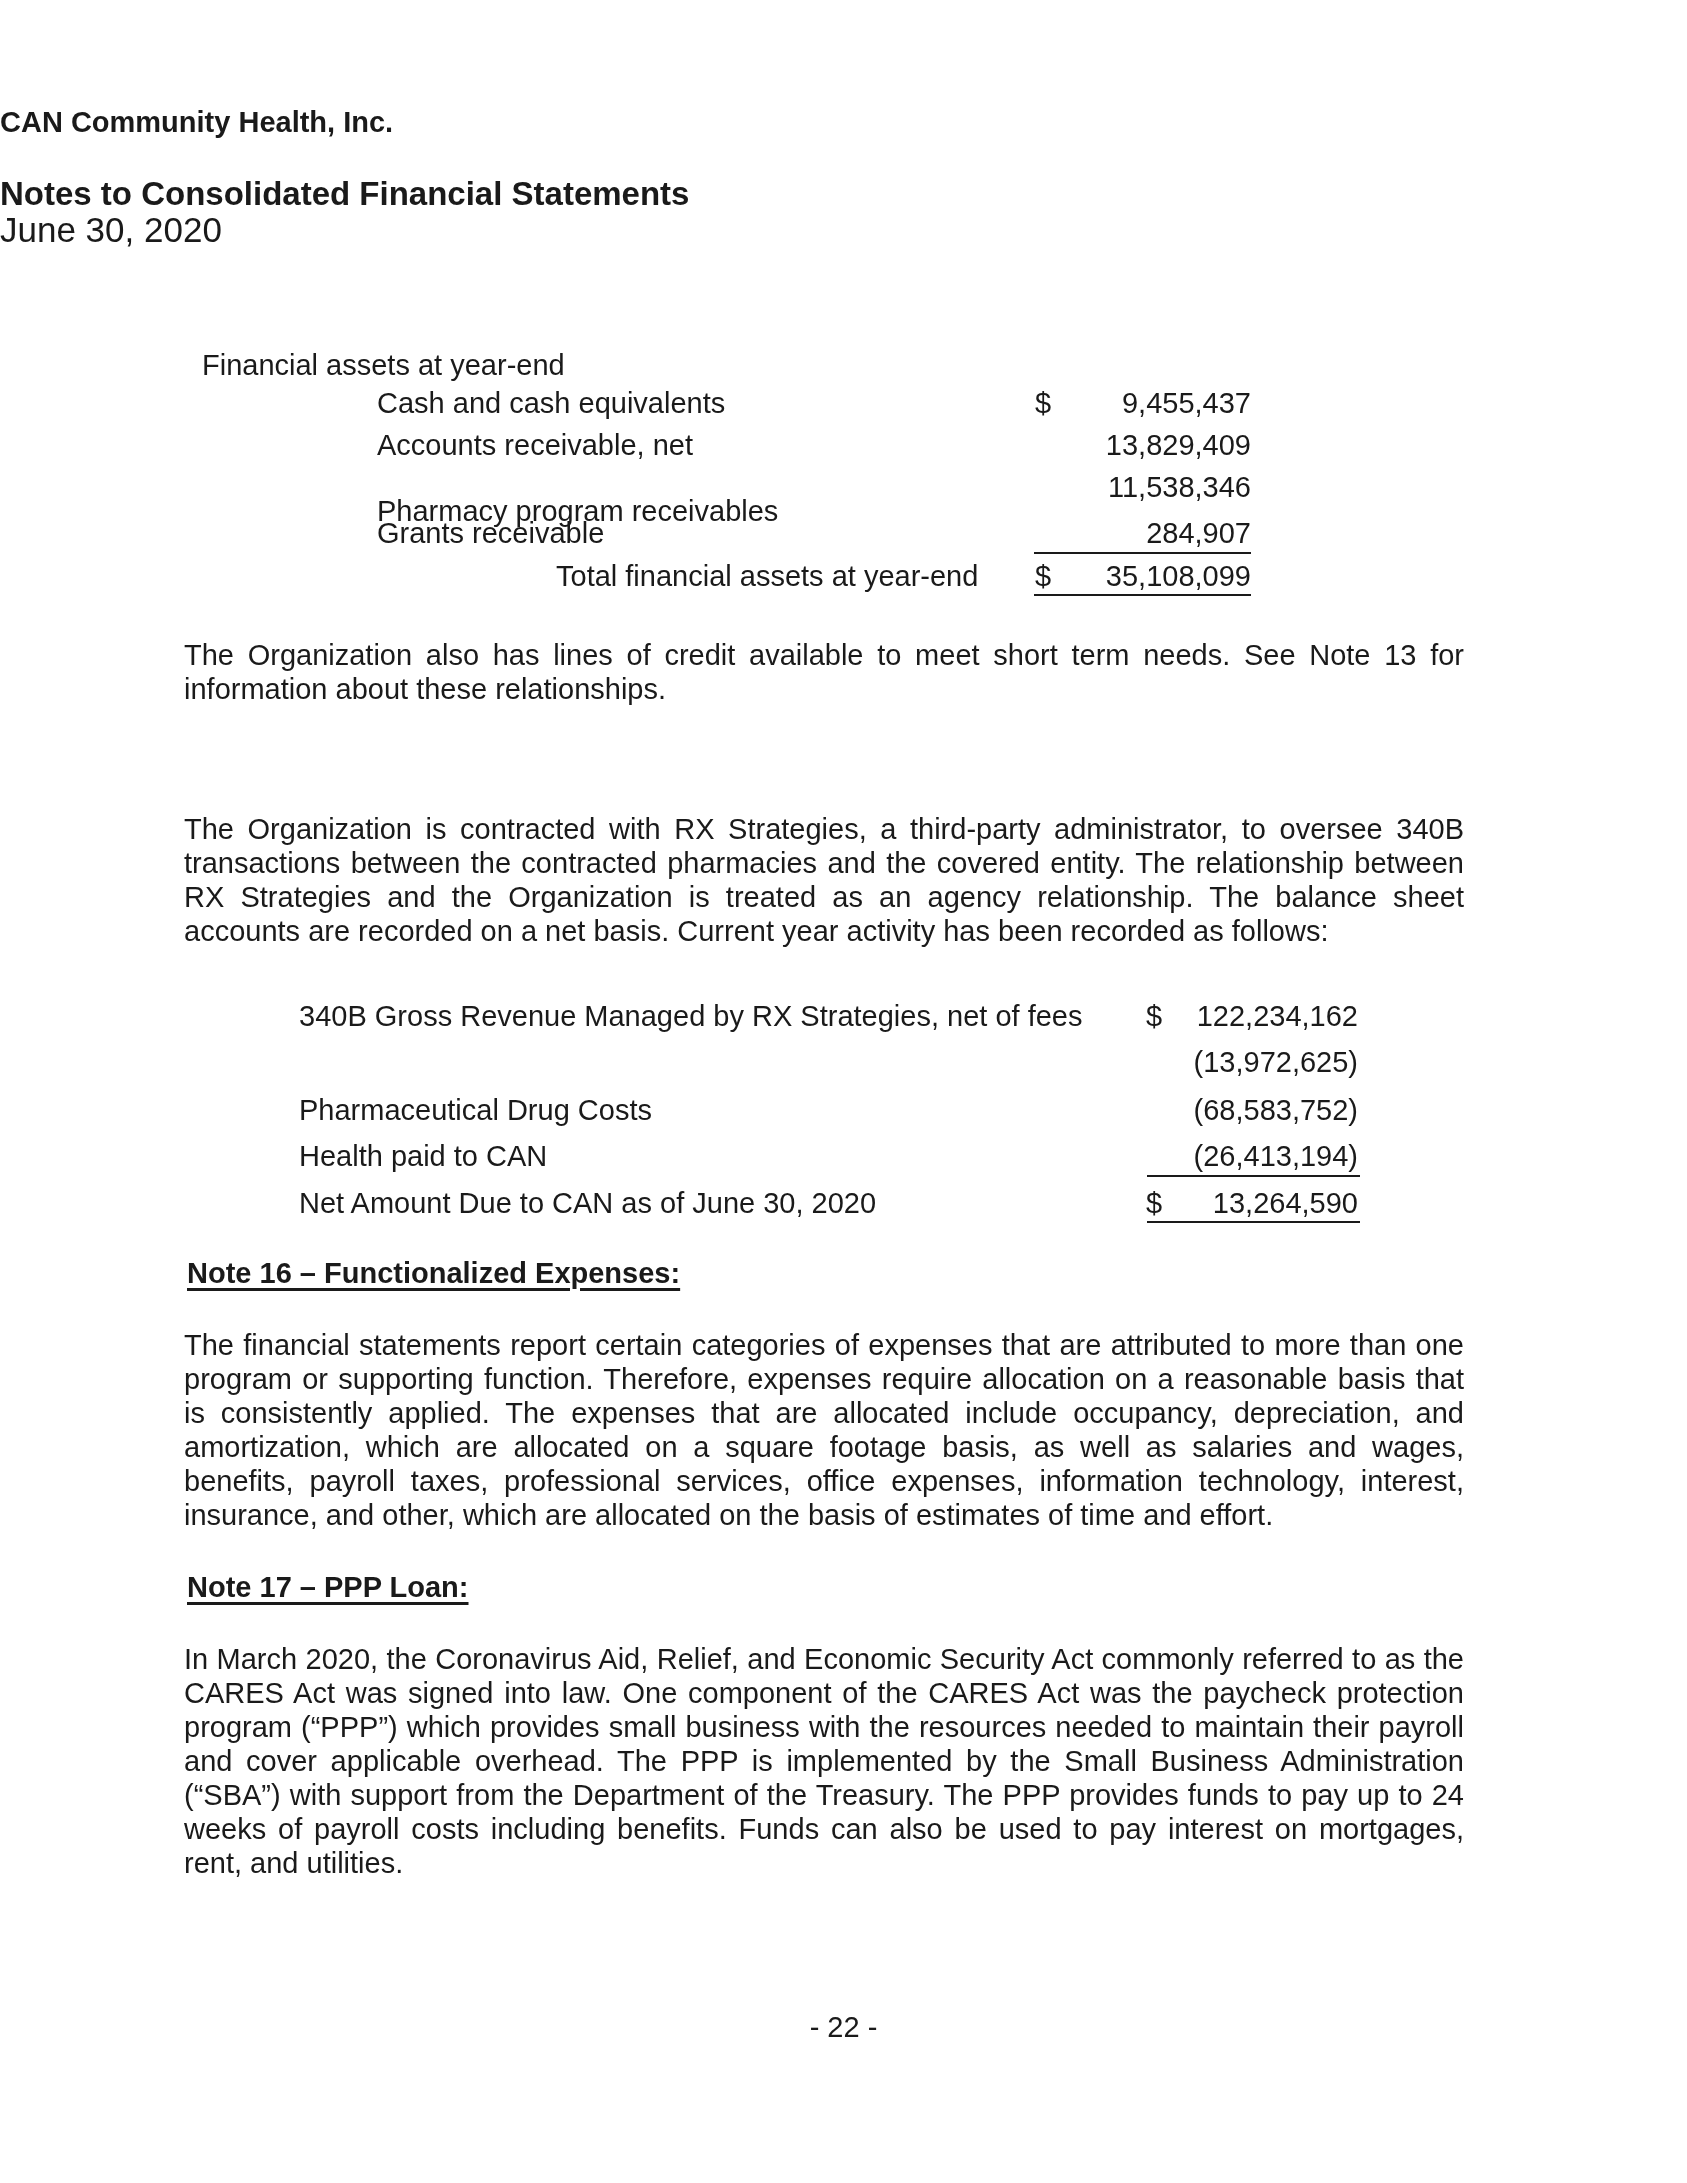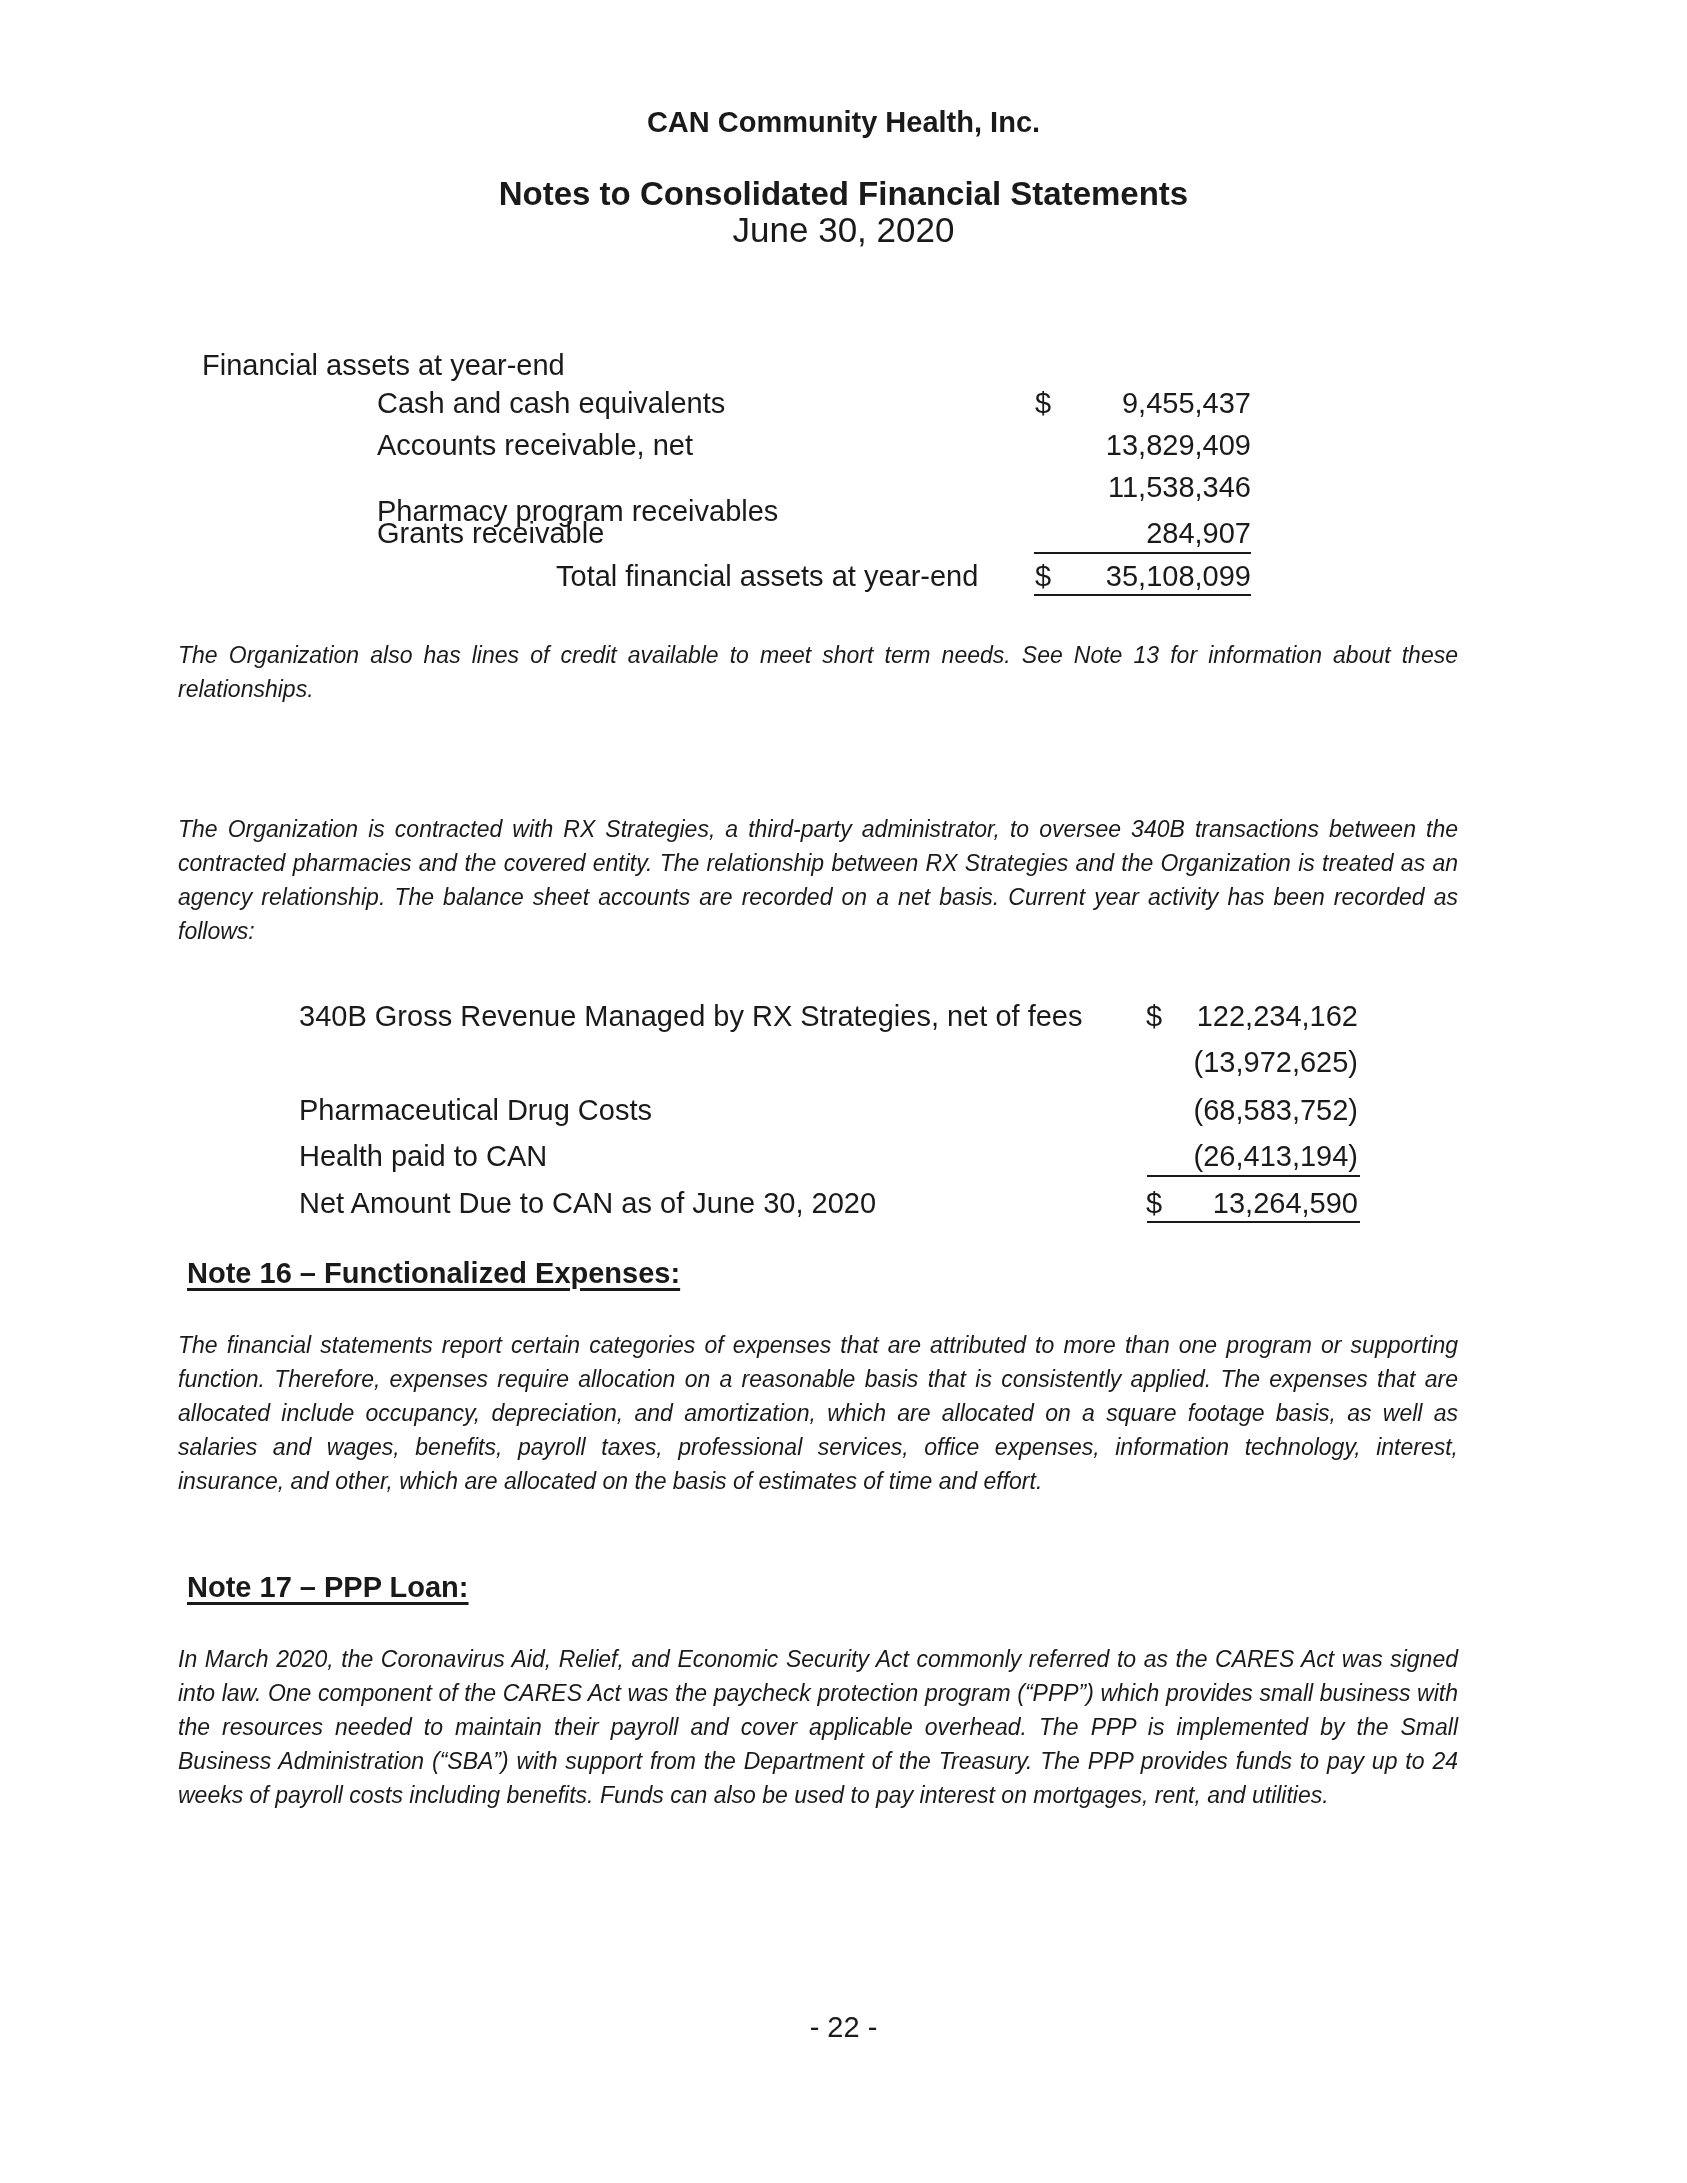--- a/index.html
+++ b/index.html
@@ -1,32 +1,32 @@
 <!DOCTYPE html>
 <html style="font-size:10.6px"><head>
 <meta charset="utf-8">
 <style>
   html, body { margin: 0; padding: 0; background: #ffffff; }
   body {
     width: 1687px; height: 2183px; position: relative; overflow: hidden;
     font-family: "Liberation Sans", sans-serif; color: #1a1a1a;
   }
   .page { position: absolute; inset: 0; }
-  .center { position: absolute; left: 0; width: 1687px; text-align: center; }
+  .center { position: absolute; left: 0; width: 1687px; }
   .title { top: 106px; font-size: 29px; font-weight: bold; }
   .subtitle { top: 175px; font-size: 33px; font-weight: bold; }
   .date { top: 210px; font-size: 35px; }
   .heading {
     position: absolute; font-size: 29px; font-weight: bold;
     text-decoration: underline; text-decoration-thickness: 2.6px; text-underline-offset: 5.3px;
   }
   .text { position: absolute; font-size: 29px; }
   .para {
-    position: absolute; left: 178px; width: 1280px; font-size: 23px;
-    line-height: 34px; text-align: justify; font-style: italic;
+    position: absolute; left: 184px; width: 1280px; font-size: 29px;
+    line-height: 34px; text-align: justify;
   }
   .row { position: absolute; font-size: 29px; height: 34px; line-height: 34px; }
   .lbl { position: absolute; white-space: nowrap; }
   .dollar { position: absolute; }
   .amt { position: absolute; text-align: right; white-space: nowrap; }
   .rule { position: absolute; height: 0; border-top: 2.6px solid #1a1a1a; }
   .pagenum { position: absolute; left: 0; width: 1687px; top: 2011px; text-align: center; font-size: 29px; }
 </style>
 </head>
 <body>

